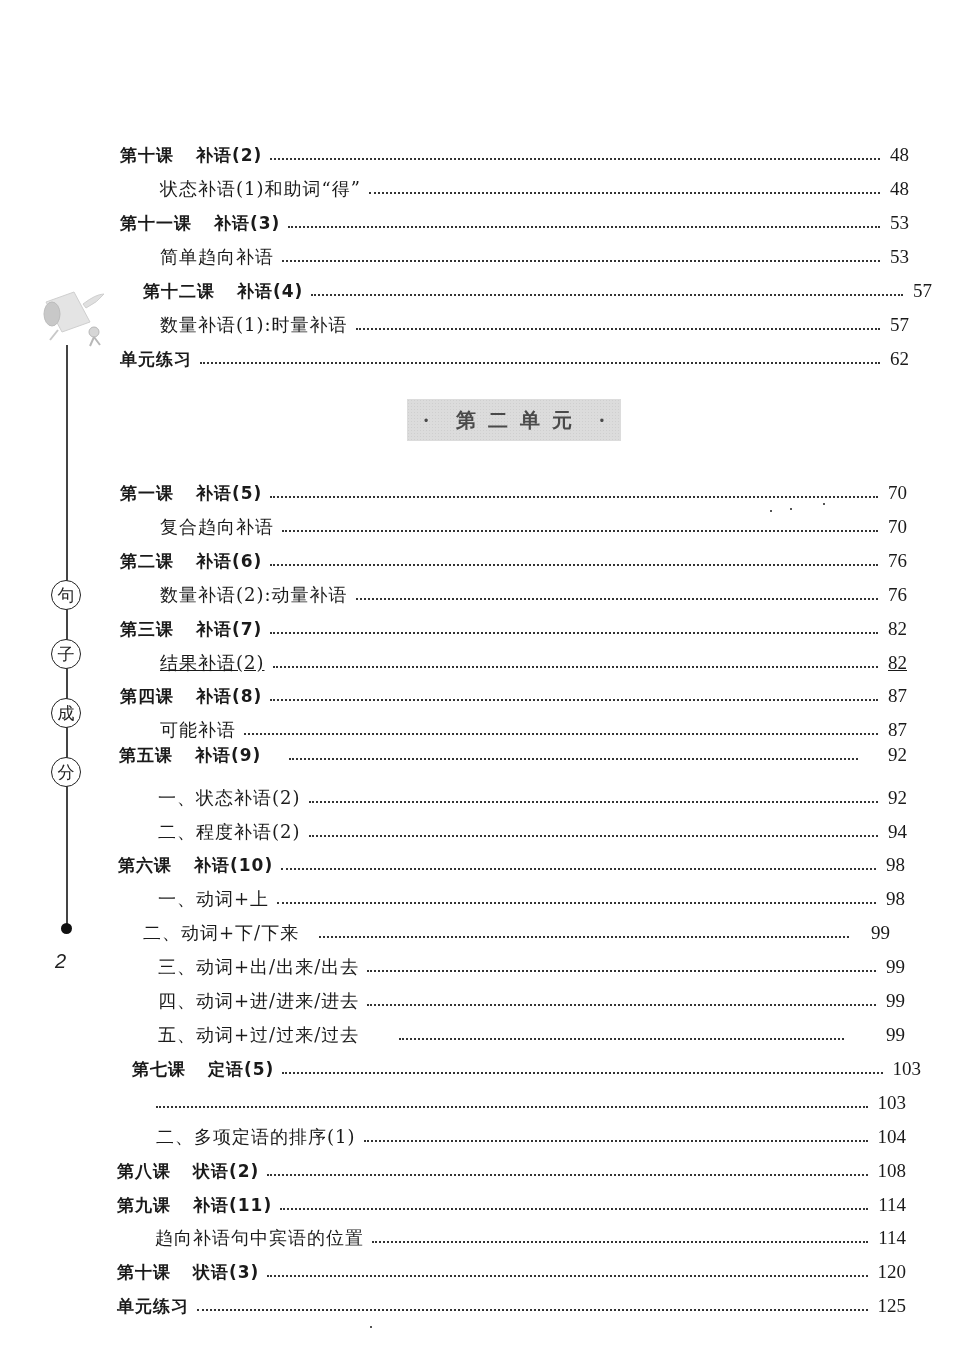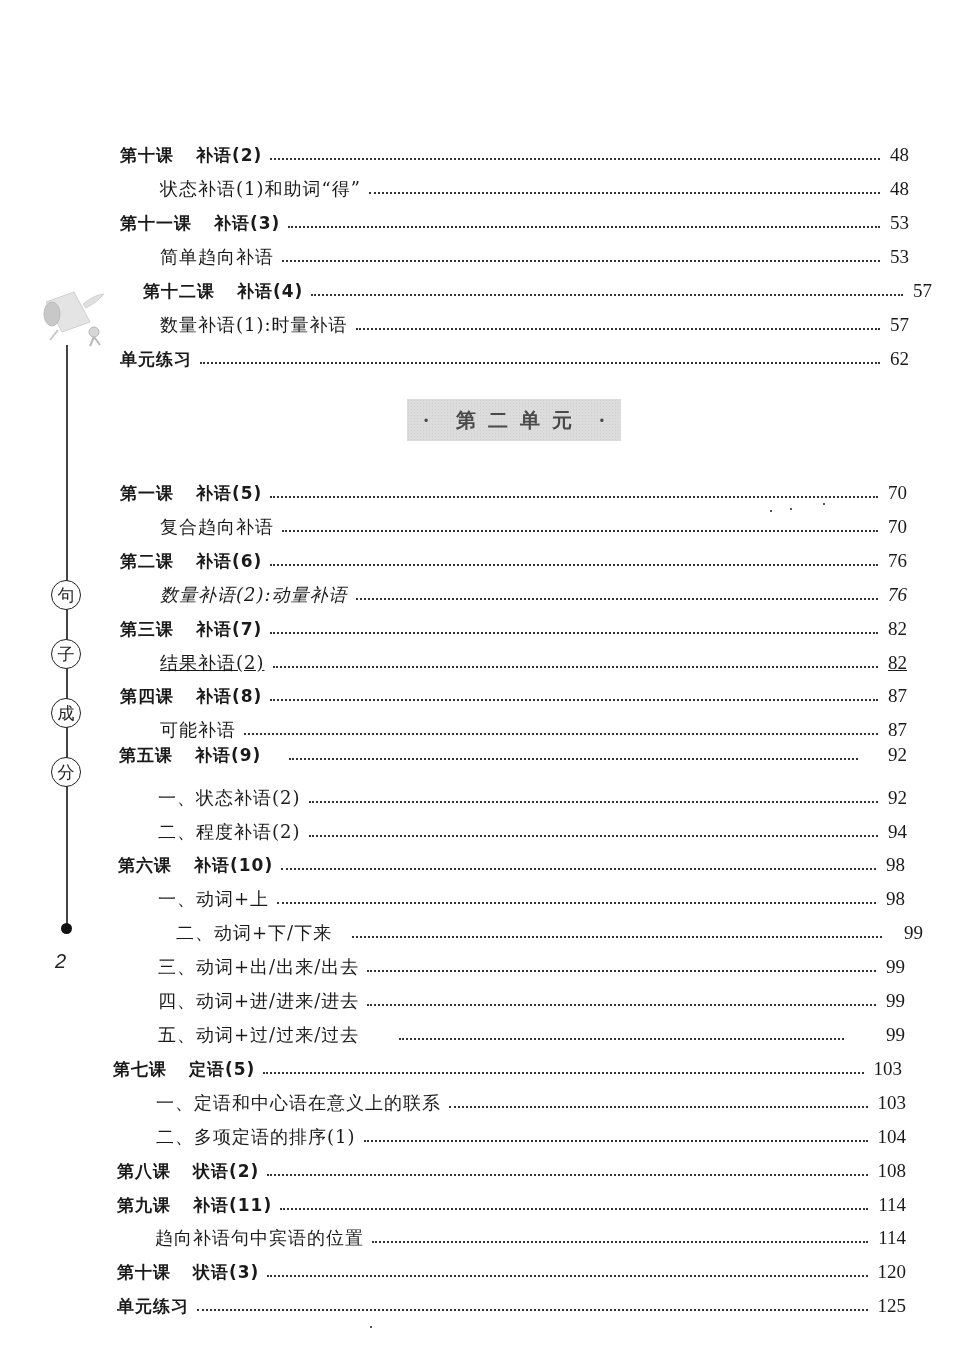--- a/index.html
+++ b/index.html
@@ -148,21 +148,21 @@
     <div class="toc-row sub" style="left: 160px; top: 510px; width: 750px;">
       <span class="title">复合趋向补语</span>
       <span class="leader"></span>
       <span class="page">70</span>
     </div>
     <div class="toc-row lesson" style="left: 120px; top: 544px; width: 790px;">
       <span class="title"><span>第二课</span><span class="gap"></span><span>补语(6)</span></span>
       <span class="leader"></span>
       <span class="page">76</span>
     </div>
-    <div class="toc-row sub" style="left: 160px; top: 578px; width: 750px; font-style: italic;">
+    <div class="toc-row sub" style="left: 160px; top: 578px; width: 750px;">
       <span class="title">数量补语(2):动量补语</span>
       <span class="leader"></span>
       <span class="page">76</span>
     </div>
     <div class="toc-row lesson" style="left: 120px; top: 612px; width: 790px;">
       <span class="title"><span>第三课</span><span class="gap"></span><span>补语(7)</span></span>
       <span class="leader"></span>
       <span class="page">82</span>
     </div>
     <div class="toc-row sub" style="left: 160px; top: 646px; width: 750px; text-decoration: underline;">
@@ -198,47 +198,46 @@
     <div class="toc-row lesson" style="left: 118px; top: 848px; width: 790px;">
       <span class="title"><span>第六课</span><span class="gap"></span><span>补语(10)</span></span>
       <span class="leader"></span>
       <span class="page">98</span>
     </div>
     <div class="toc-row sub" style="left: 158px; top: 882px; width: 750px;">
       <span class="title">一、动词+上</span>
       <span class="leader"></span>
       <span class="page">98</span>
     </div>
-    <div class="toc-row sub" style="left: 176px; top: 916px; width: 750px; gap: 12px;">
+    <div class="toc-row sub" style="left: 143px; top: 916px; width: 750px; gap: 12px;">
       <span class="title">二、动词+下/下来</span>
       <span class="leader"></span>
       <span class="page">99</span>
     </div>
     <div class="toc-row sub" style="left: 158px; top: 950px; width: 750px;">
       <span class="title">三、动词+出/出来/出去</span>
       <span class="leader"></span>
       <span class="page">99</span>
     </div>
     <div class="toc-row sub" style="left: 158px; top: 984px; width: 750px;">
       <span class="title">四、动词+进/进来/进去</span>
       <span class="leader"></span>
       <span class="page">99</span>
     </div>
     <div class="toc-row sub" style="left: 158px; top: 1018px; width: 750px; gap: 32px;">
       <span class="title">五、动词+过/过来/过去</span>
       <span class="leader"></span>
       <span class="page">99</span>
     </div>
-    <div class="toc-row lesson" style="left: 113px; top: 1052px; width: 789px;">
+    <div class="toc-row lesson" style="left: 132px; top: 1052px; width: 789px;">
       <span class="title"><span>第七课</span><span class="gap"></span><span>定语(5)</span></span>
       <span class="leader"></span>
       <span class="page">103</span>
     </div>
     <div class="toc-row sub" style="left: 156px; top: 1086px; width: 750px;">
-      <span class="title">一、定语和中心语在意义上的联系</span>
       <span class="leader"></span>
       <span class="page">103</span>
     </div>
     <div class="toc-row sub" style="left: 156px; top: 1120px; width: 750px;">
       <span class="title">二、多项定语的排序(1)</span>
       <span class="leader"></span>
       <span class="page">104</span>
     </div>
     <div class="toc-row lesson" style="left: 117px; top: 1154px; width: 789px;">
       <span class="title"><span>第八课</span><span class="gap"></span><span>状语(2)</span></span>

